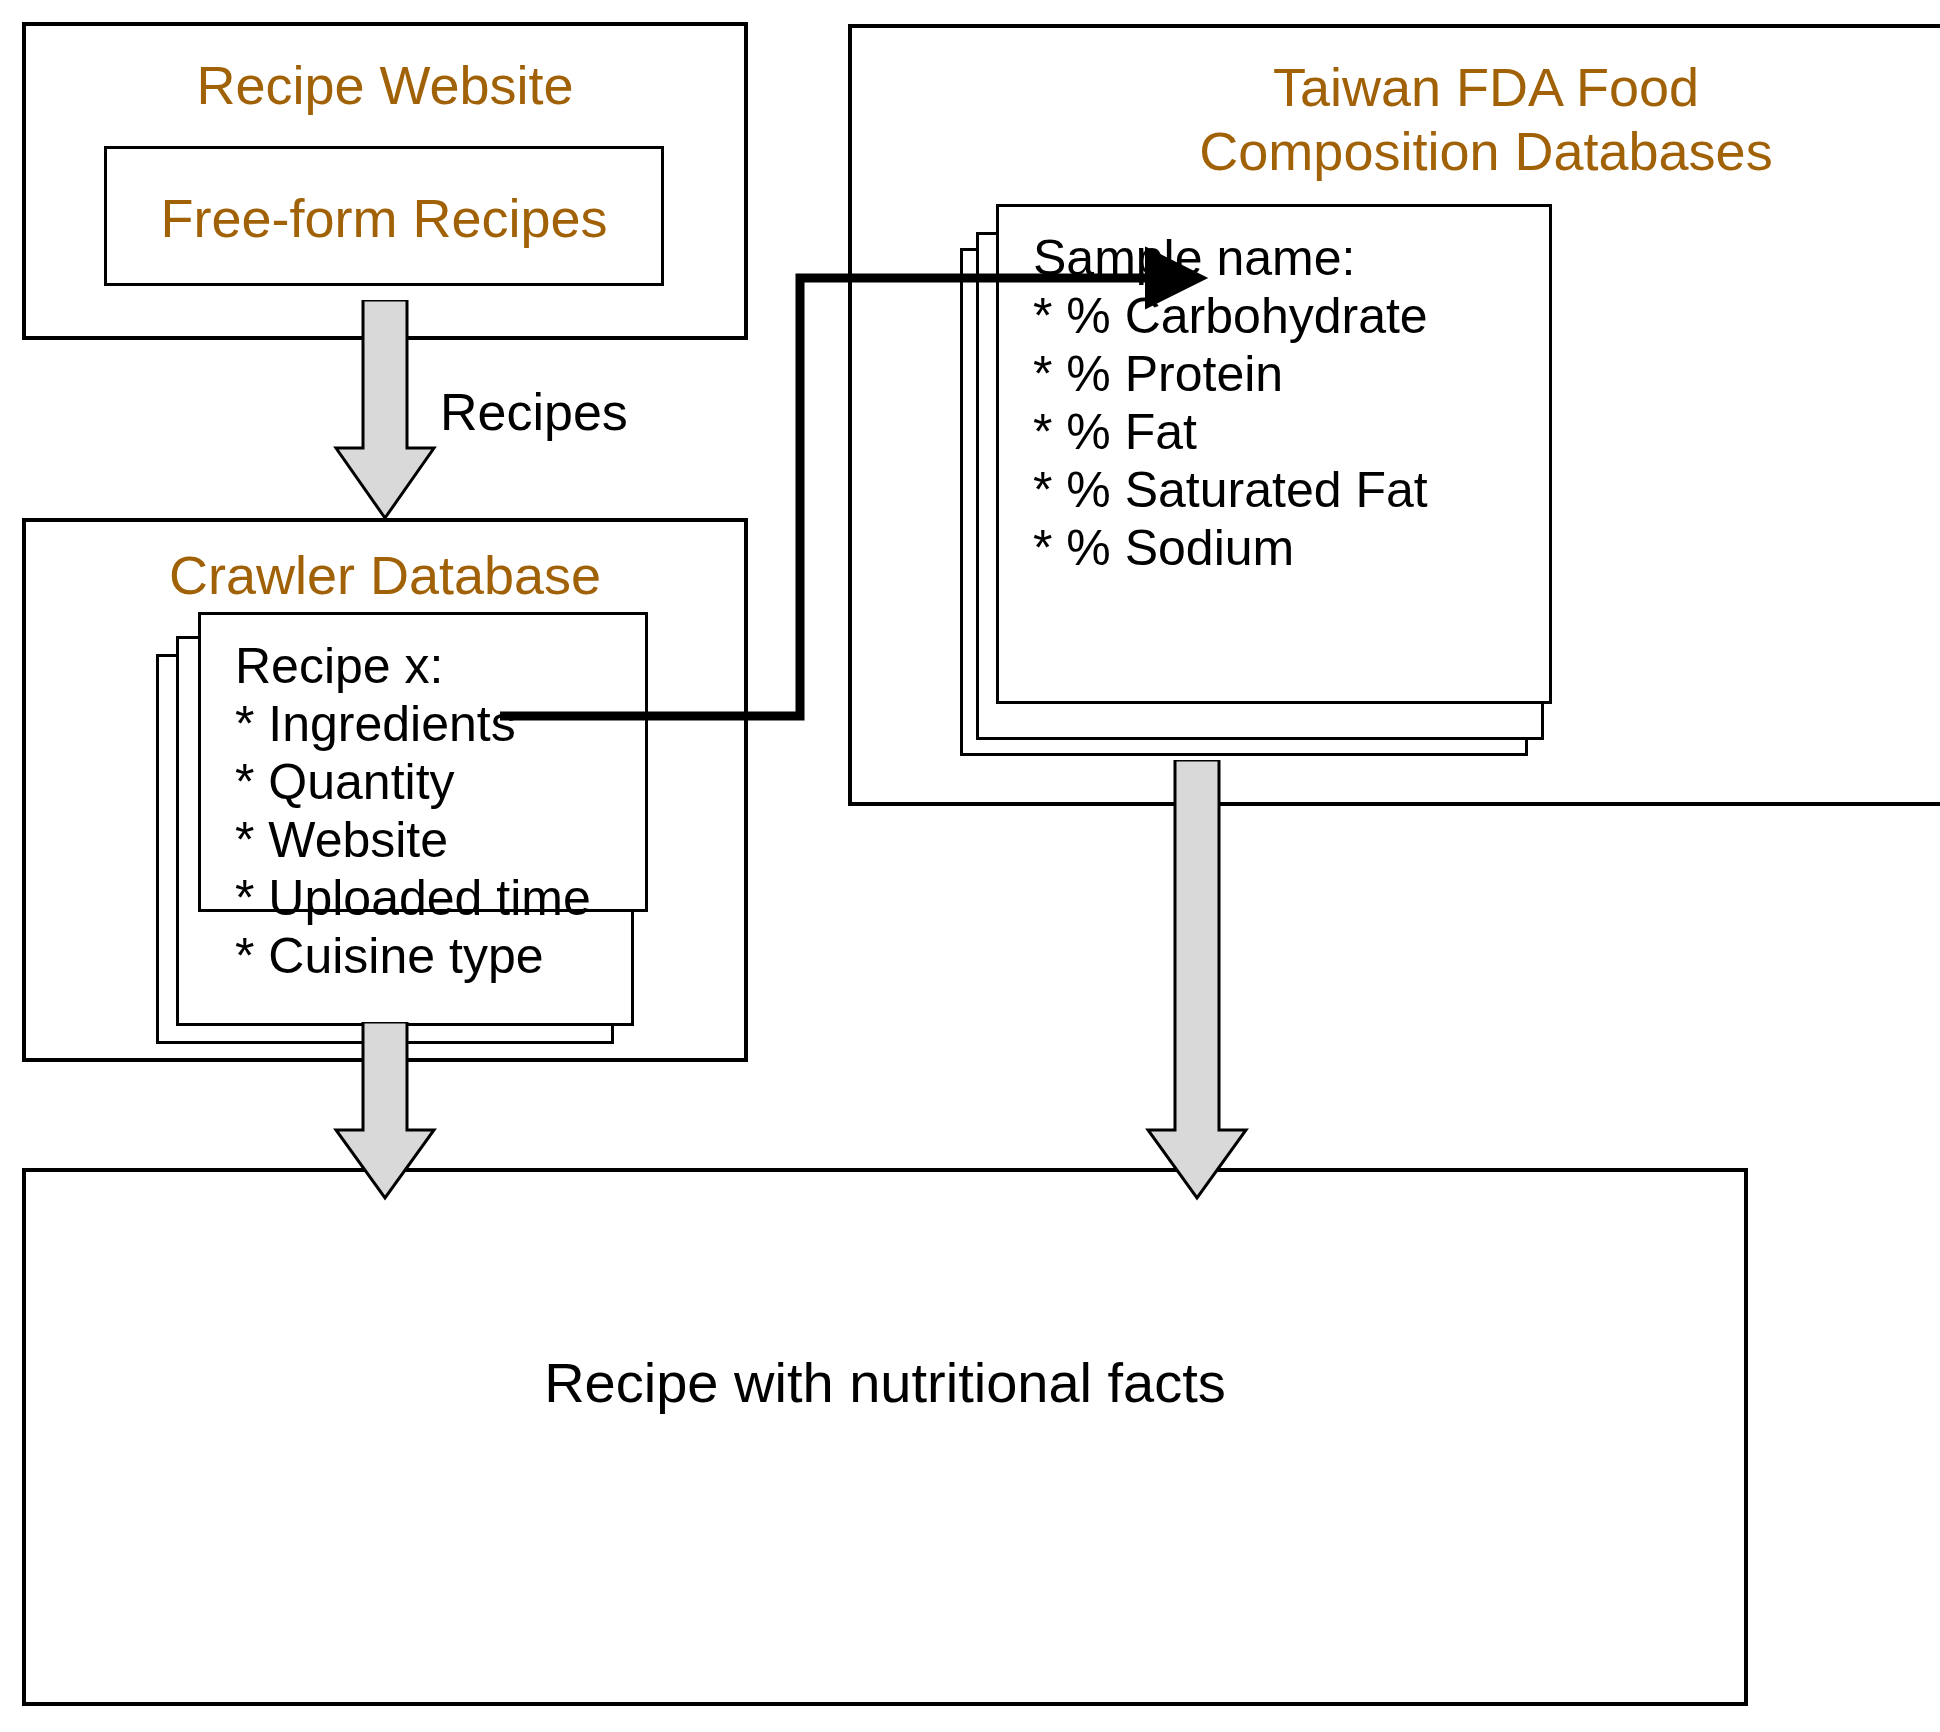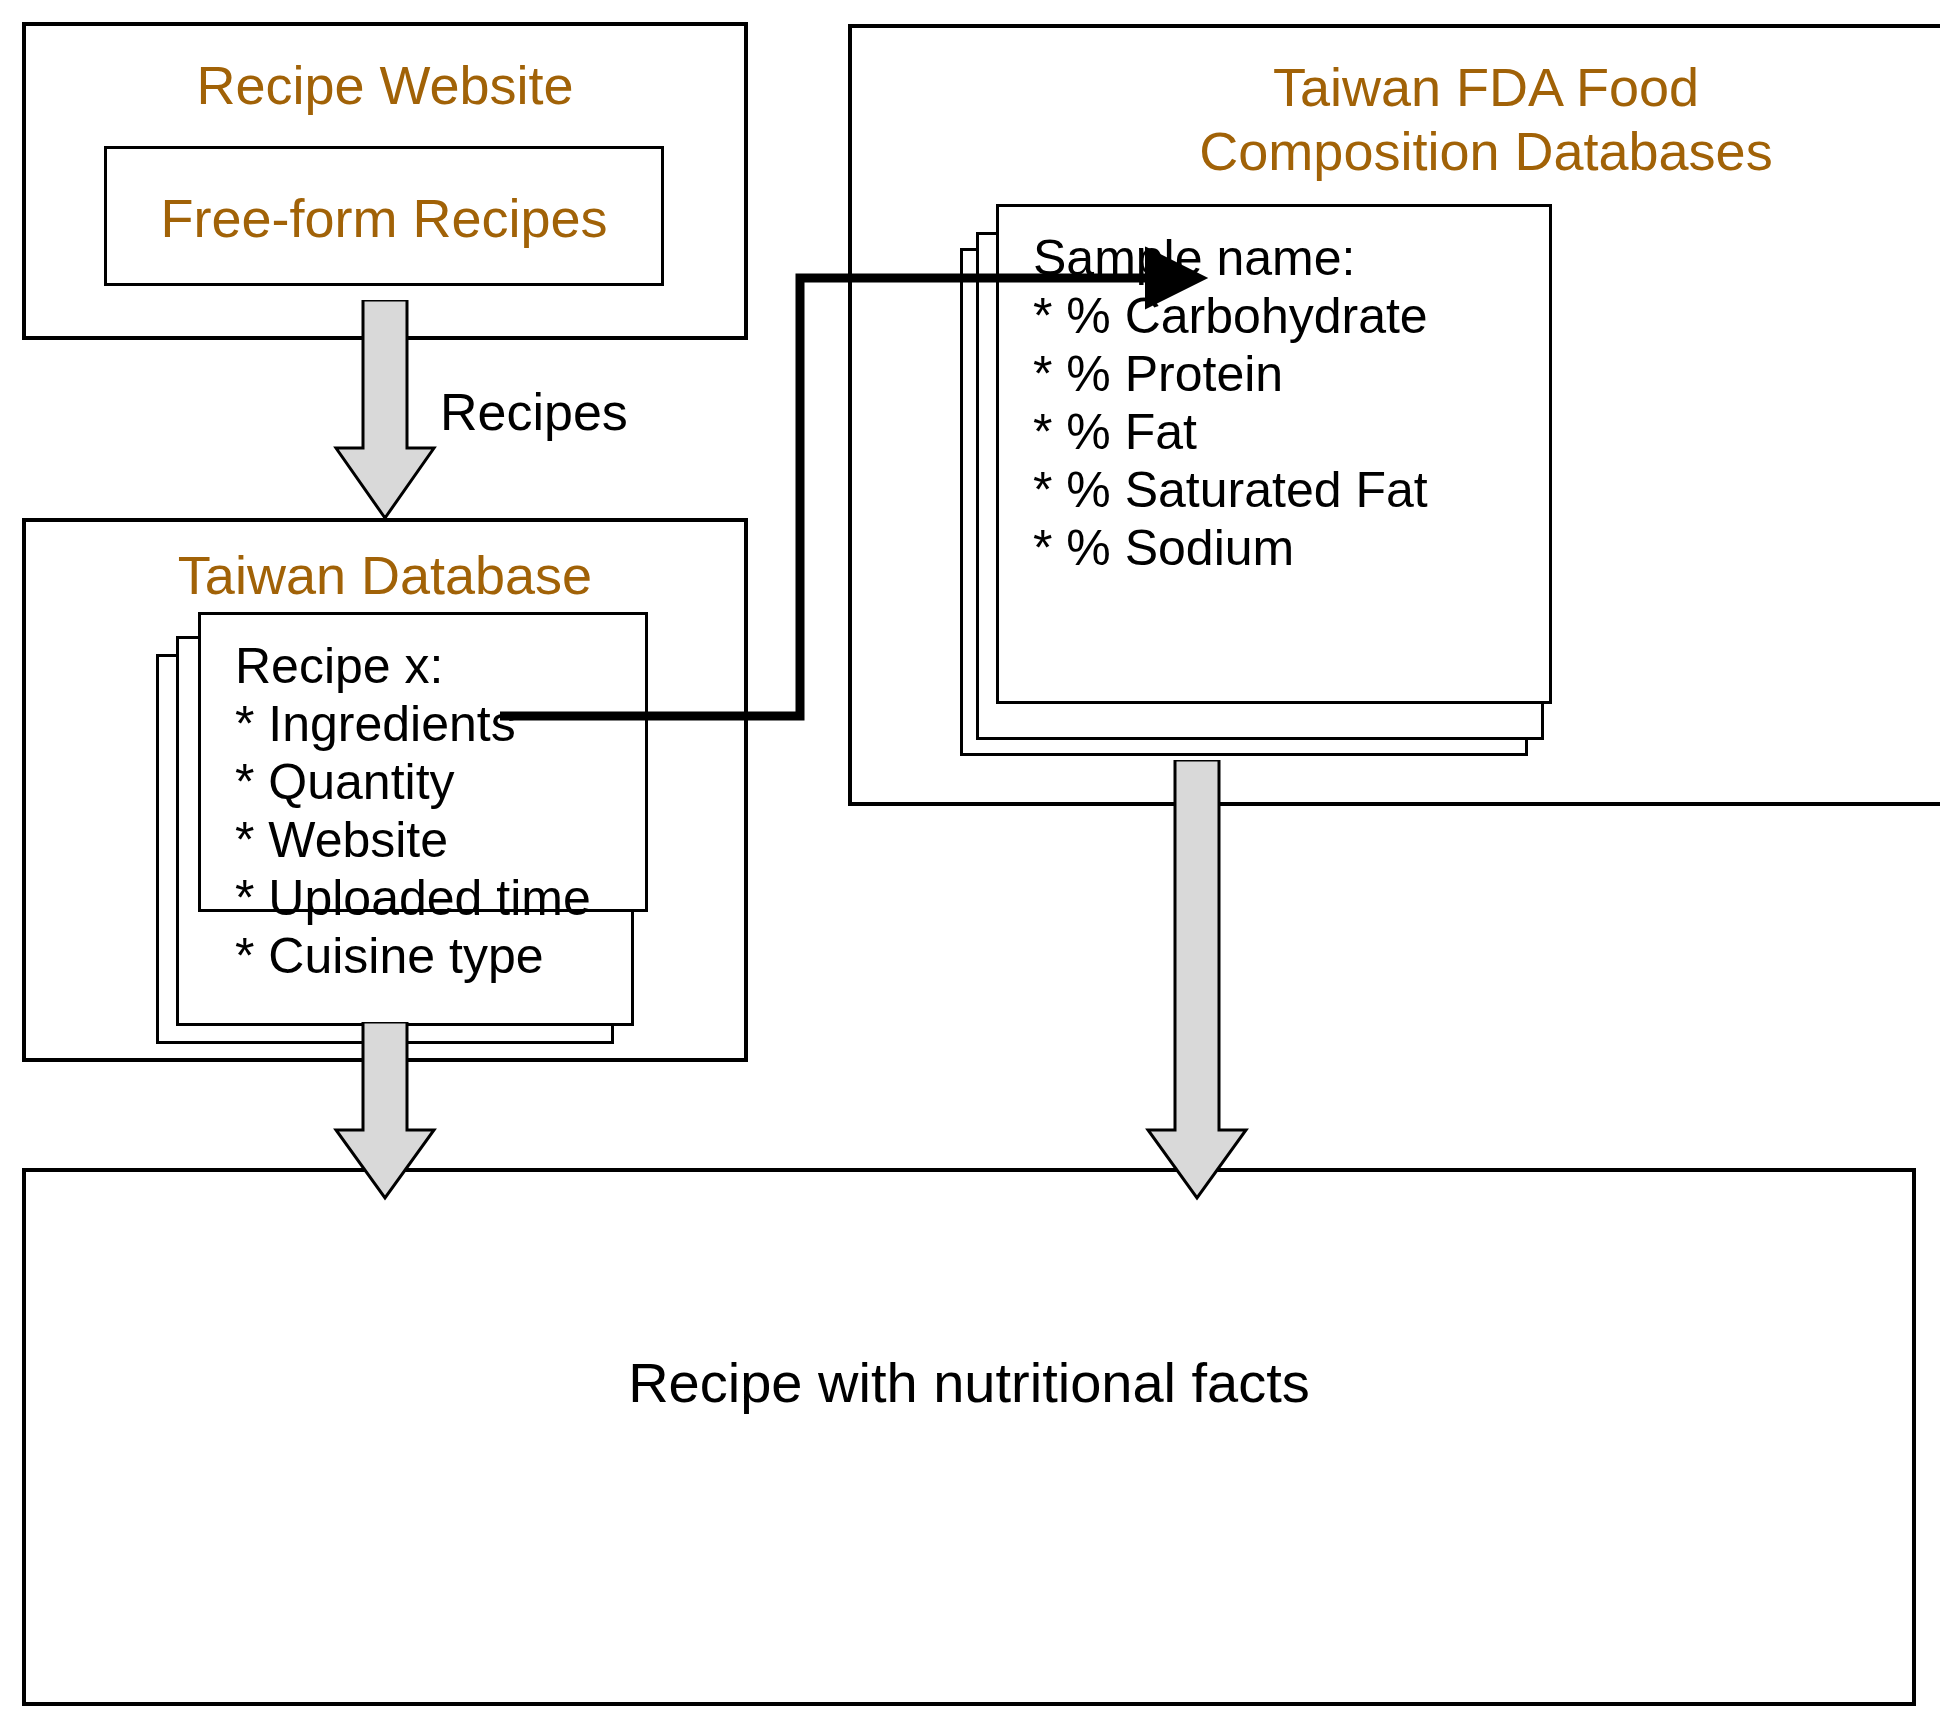--- a/index.html
+++ b/index.html
@@ -127,39 +127,39 @@
           <div class="card-item">* % Protein</div>
           <div class="card-item">* % Fat</div>
           <div class="card-item">* % Saturated Fat</div>
           <div class="card-item">* % Sodium</div>
         </div>
       </div>
     </div>
   </div>
 
   <div class="box" style="left:22px; top:518px; width:726px; height:544px;">
-    <div class="box-title" style="top:22px;">Taiwan Database</div>
+    <div class="box-title" style="top:22px;">Crawler Database</div>
 
     <div class="card-stack" style="left:130px; top:90px; width:520px; height:440px;">
       <div class="card-shadow" style="left:0px;  top:42px; width:458px; height:390px;"></div>
       <div class="card-shadow" style="left:20px; top:24px; width:458px; height:390px;"></div>
       <div class="card-face" style="left:42px; top:0px; width:450px; height:300px;">
         <div class="card-list">
           <div class="card-head">Recipe x:</div>
           <div class="card-item">* Ingredients</div>
           <div class="card-item">* Quantity</div>
           <div class="card-item">* Website</div>
           <div class="card-item">* Uploaded time</div>
           <div class="card-item">* Cuisine type</div>
         </div>
       </div>
     </div>
   </div>
 
-  <div class="box" style="left:22px; top:1168px; width:1894px; height:538px;">
+  <div class="box" style="left:22px; top:1168px; width:1726px; height:538px;">
     <div class="bottom-label" style="top:178px;">Recipe with nutritional facts</div>
   </div>
 
   <div class="blockarrow" style="left:330px; top:300px; width:110px; height:222px;">
     <svg width="110" height="222" viewBox="0 0 110 222">
       <polygon points="33,0 77,0 77,148 104,148 55,218 6,148 33,148" fill="#d9d9d9" stroke="#000000" stroke-width="3"></polygon>
     </svg>
   </div>
   <div class="edge-label" style="left:440px; top:382px;">Recipes</div>
 

